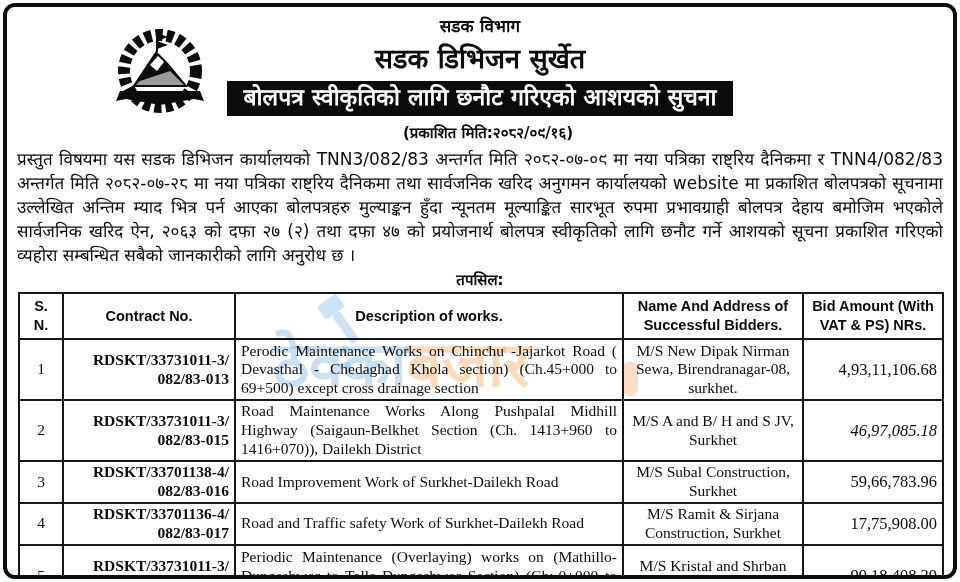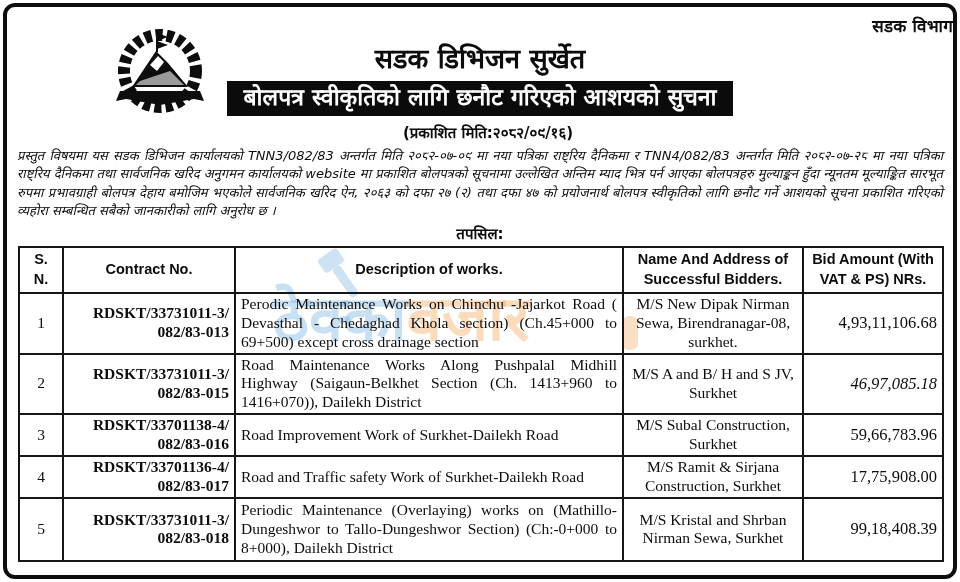--- a/index.html
+++ b/index.html
@@ -3,29 +3,29 @@
 <meta charset="utf-8">
 <style>
   html,body{margin:0;padding:0;background:#ffffff;width:960px;height:582px;overflow:hidden;}
   body{font-family:"DejaVu Sans",sans-serif;color:#0c0c0c;}
   .sheet{position:absolute;left:3px;top:3px;right:3px;bottom:3px;
          border:4px solid #0d0d0d;border-radius:12px;background:#fff;overflow:hidden;}
 
   
   .header{position:relative;text-align:center;padding-top:7px;}
   .emblem{position:absolute;left:98px;top:18px;width:110px;height:92px;}
-  .org-small{font-size:17px;font-weight:bold;letter-spacing:.2px;text-align:right;}
+  .org-small{font-size:17px;font-weight:bold;letter-spacing:.2px;}
   .org-large{font-size:27px;font-weight:bold;margin-top:2px;}
   .banner{display:inline-block;background:#0b0b0b;color:#ffffff;font-weight:bold;
           font-size:23px;line-height:1.25;padding:2px 16px 4px 16px;margin-top:5px;}
   .published{font-size:15px;font-weight:bold;margin-top:6px;padding-left:16px;}
 
   
-  .body-text{font-size:13px;line-height:1.42;text-align:justify;
-             margin:5px 10px 0 10px;font-style:italic;}
+  .body-text{font-size:17px;line-height:1.42;text-align:justify;
+             margin:5px 10px 0 10px;}
   .tapasil{text-align:center;font-weight:bold;font-size:15px;margin:2px 0 3px 0;}
 
   
   .table-wrap{position:relative;margin:0 auto;width:924px;}
   table{border-collapse:collapse;width:924px;table-layout:fixed;position:relative;z-index:2;}
   th,td{border:2px solid #161616;padding:1px 5px;vertical-align:middle;background:transparent;}
   th{font-family:"Liberation Sans","DejaVu Sans",sans-serif;font-weight:bold;
      font-size:14.5px;line-height:1.35;text-align:center;}
   td{font-family:"Liberation Serif","DejaVu Serif",serif;font-size:15.5px;line-height:1.22;}
   .c-sn{text-align:center;}

